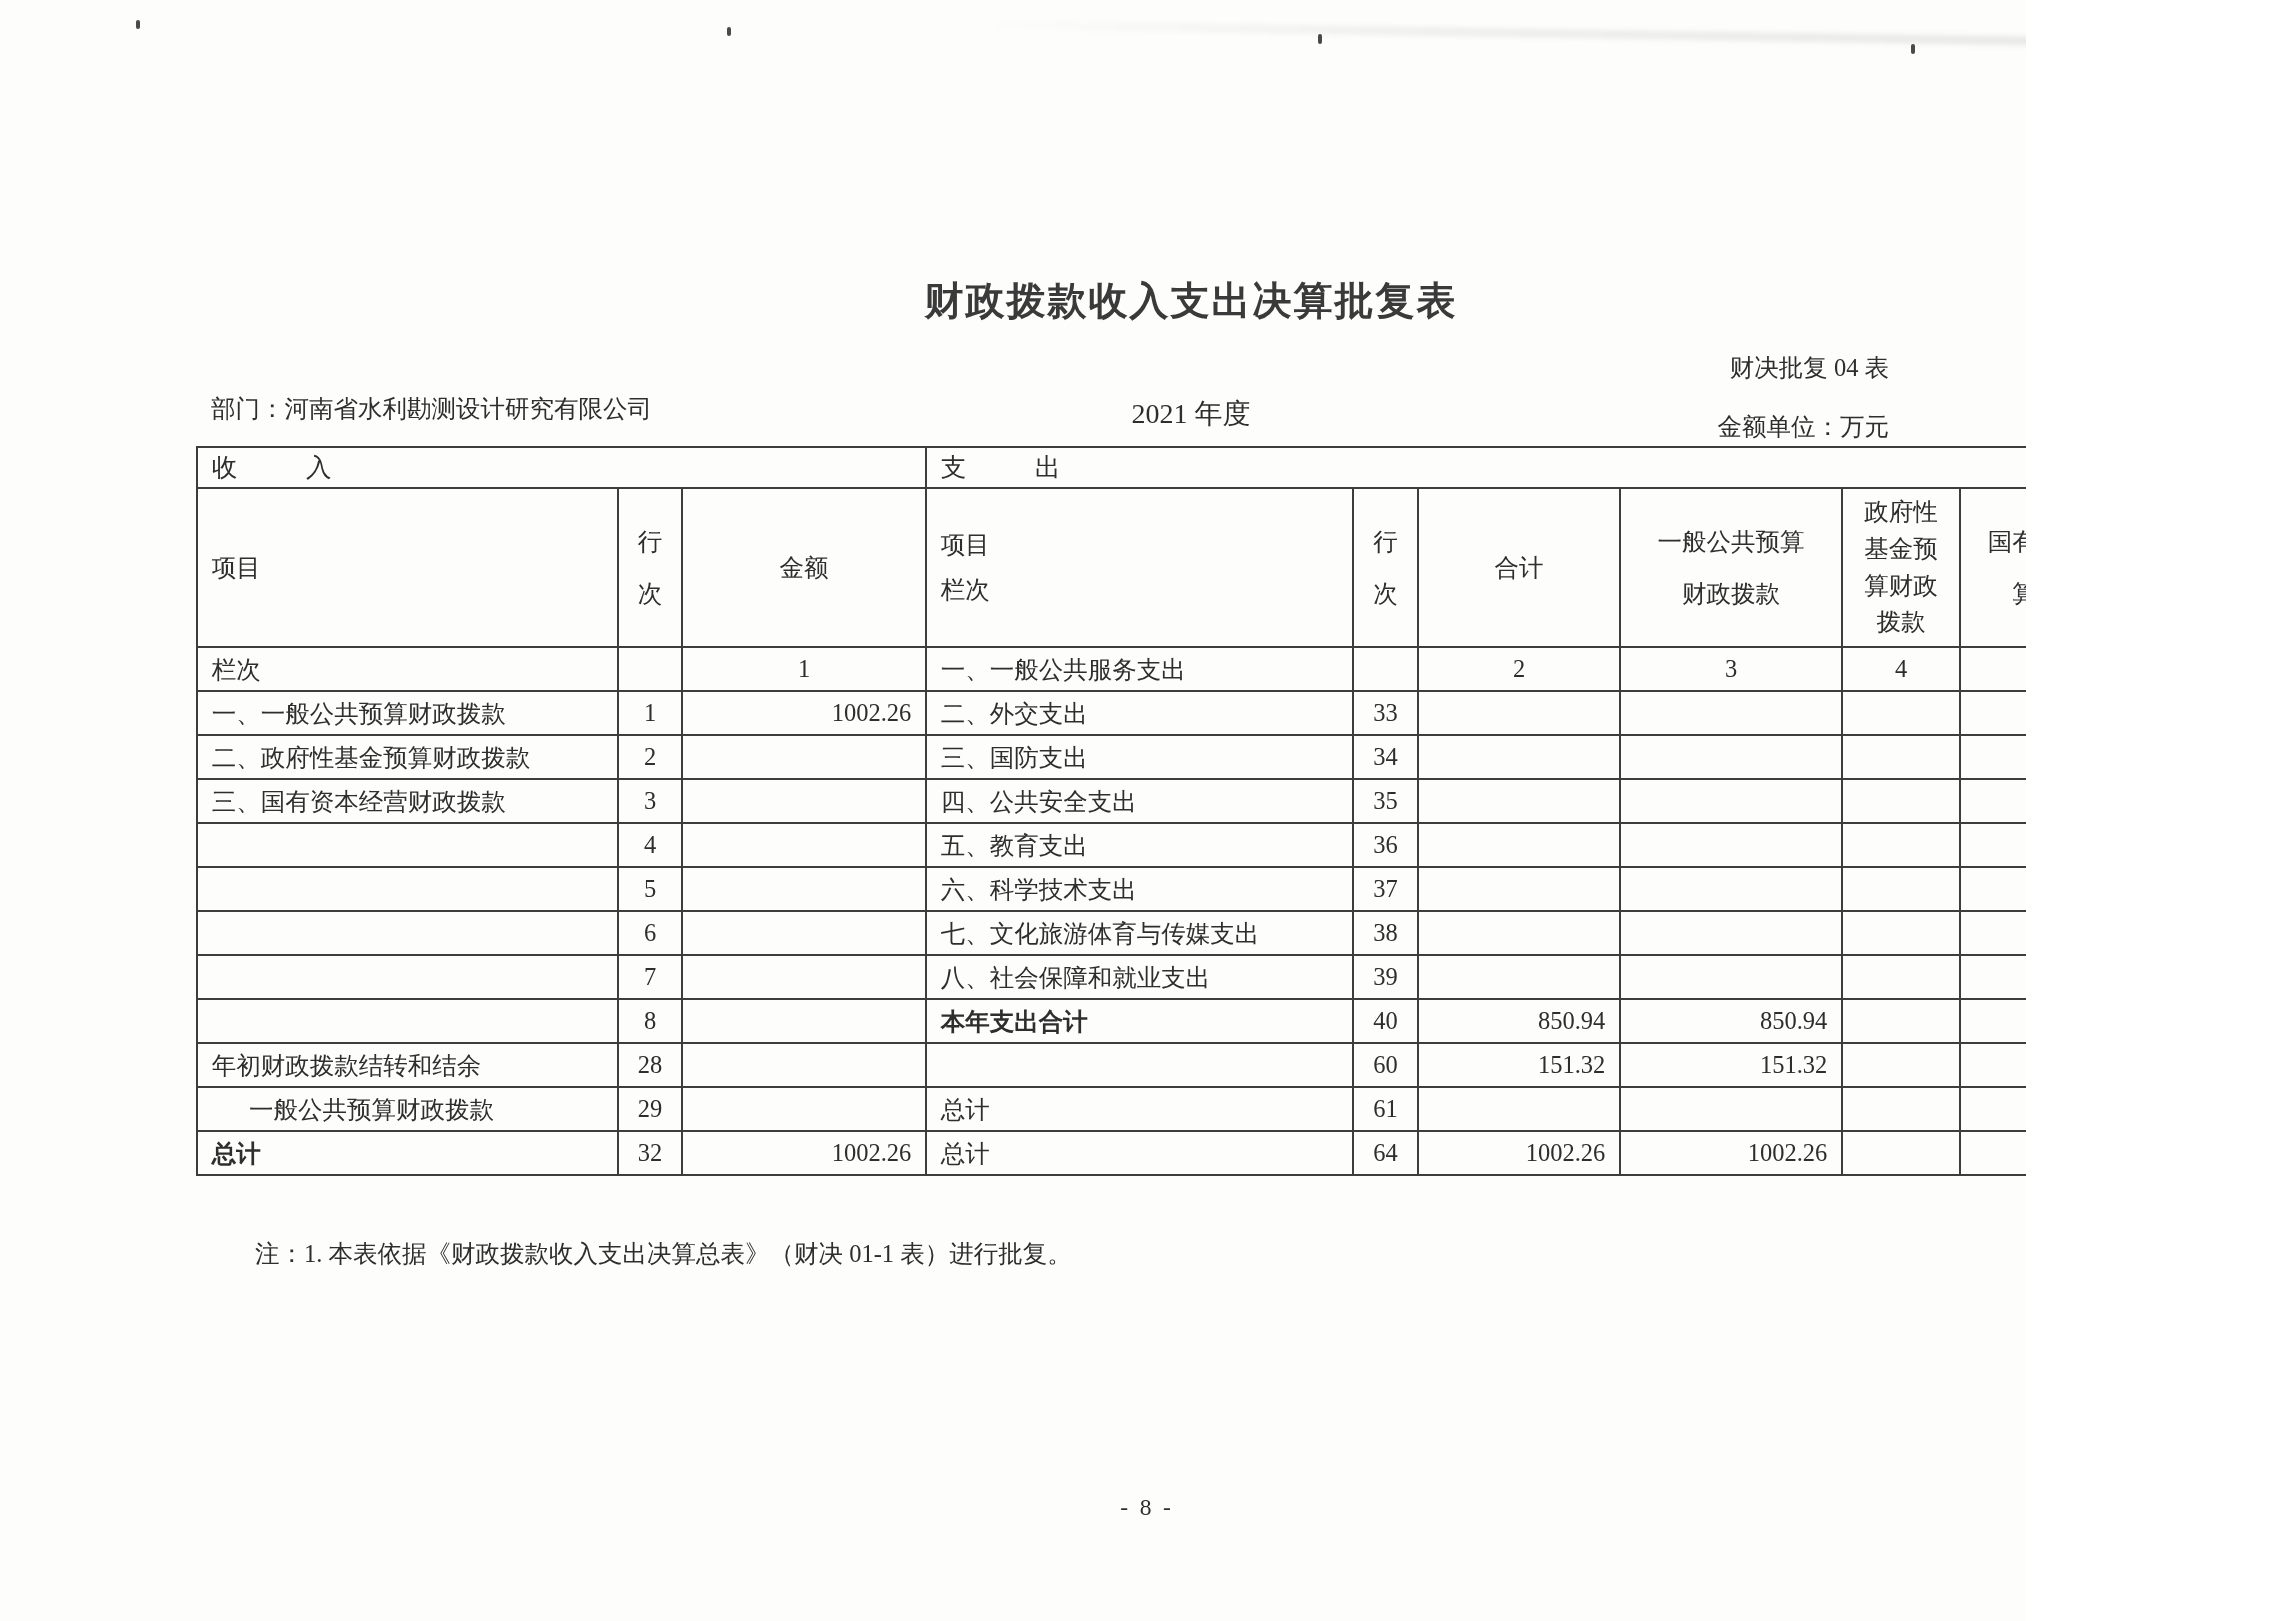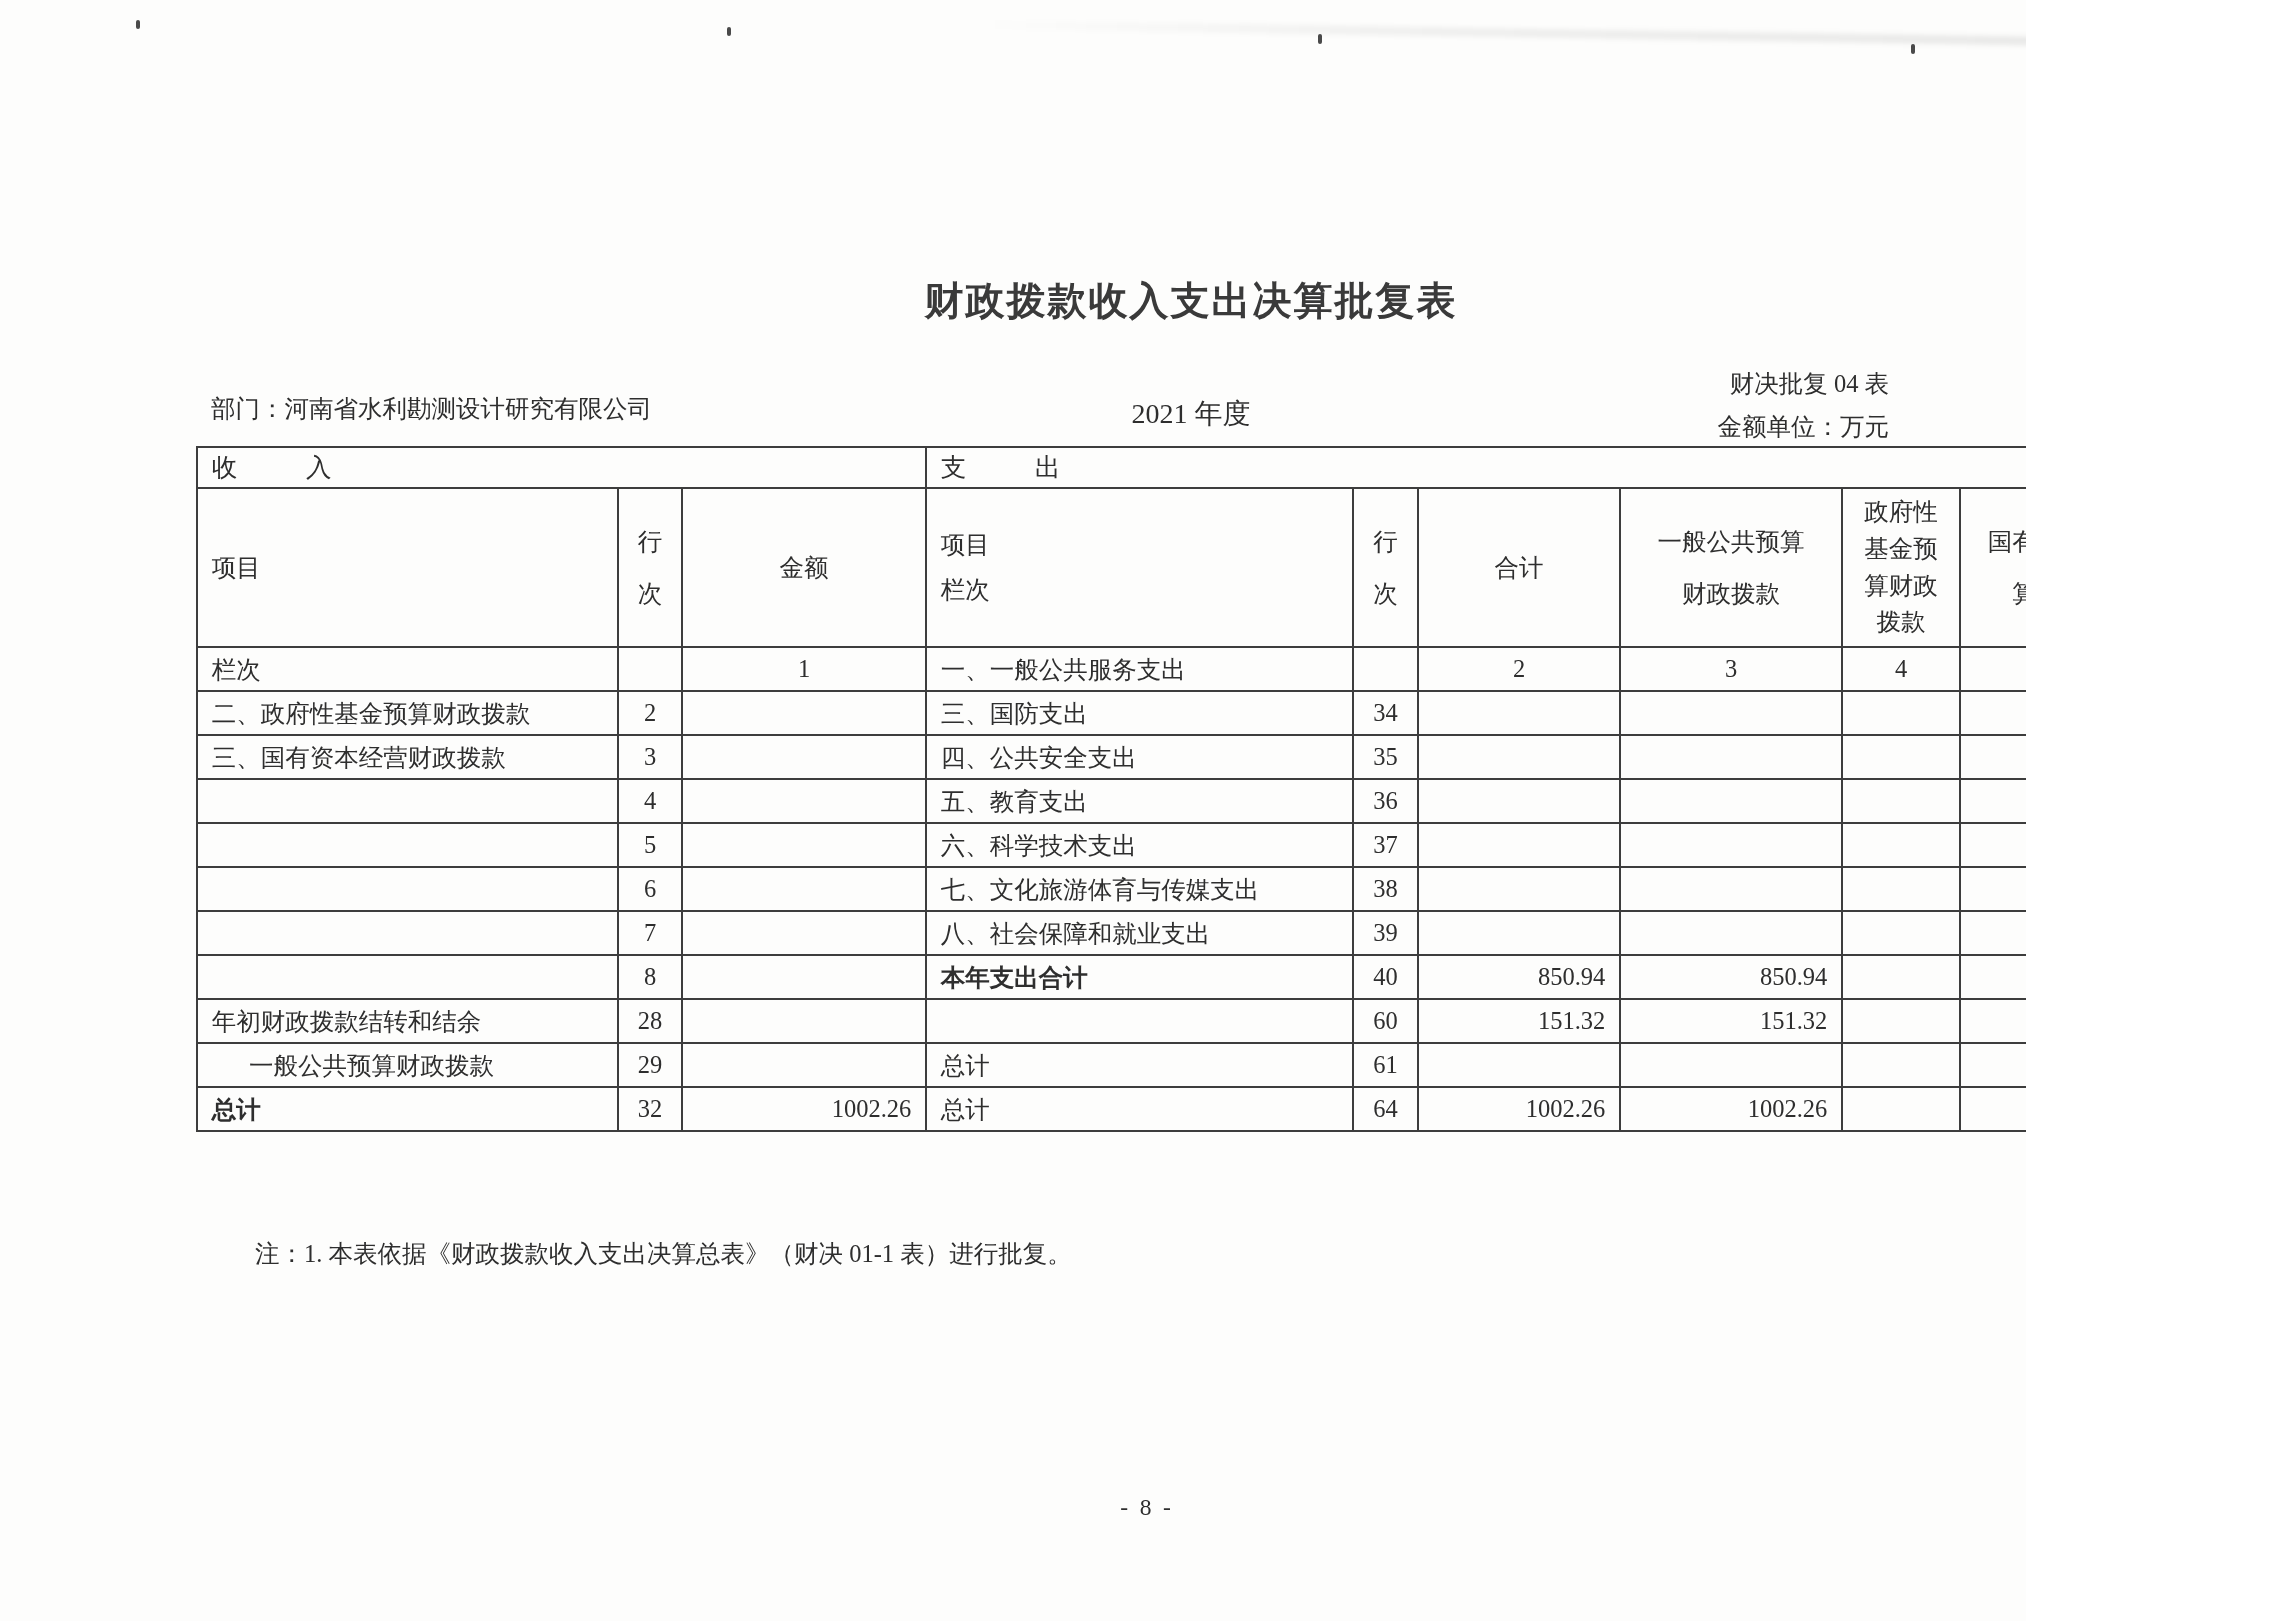--- a/index.html
+++ b/index.html
@@ -19,21 +19,21 @@
     position: absolute; left: 980px; top: 19.6px; width: 1318px; height: 8.8px;
     background: linear-gradient(to right, rgba(0,0,0,0) 0%, rgba(0,0,0,0.05) 30%, rgba(0,0,0,0.09) 100%);
     transform: rotate(0.9deg); transform-origin: left center;
     filter: blur(2.9px);
   }
 
   .title {
     position: absolute; left: 196px; top: 274px; width: 1990px;
     text-align: center; font-size: 39px; font-weight: bold; letter-spacing: 2px; color: #3a3a3a;
   }
-  .form-code { position: absolute; right: 137px; top: 351px; font-size: 24.5px; margin-top: 16px; }
+  .form-code { position: absolute; right: 137px; top: 351px; font-size: 24.5px; }
   .department { position: absolute; left: 211px; top: 392px; font-size: 24.5px; }
   .year { position: absolute; left: 196px; top: 395px; width: 1990px; text-align: center; font-size: 28px; }
   .unit { position: absolute; right: 137px; top: 410px; font-size: 24.5px; }
   .note { position: absolute; left: 211px; top: 1237px; font-size: 24.5px; margin-left: 44px; }
   .page-num { position: absolute; left: 0; top: 1494px; width: 2294px; text-align: center; font-size: 23.5px; letter-spacing: 2.9px; }
 
   .sheet { position: absolute; left: 196px; top: 446px; }
   table.grid {
     border-collapse: collapse; table-layout: fixed; width: 1990px;
     border: 2.9px solid #3d3d3d;
@@ -120,20 +120,31 @@
         <td class="c"></td>
         <td class="c">1</td>
         <td>一、一般公共服务支出</td>
         <td class="c"></td>
         <td class="c">2</td>
         <td class="c">3</td>
         <td class="c">4</td>
         <td class="c">5</td>
       </tr>
 
+      <tr class="data">
+        <td>一、一般公共预算财政拨款</td>
+        <td class="c">1</td>
+        <td class="r">1002.26</td>
+        <td>二、外交支出</td>
+        <td class="c">33</td>
+        <td class="r"></td>
+        <td class="r"></td>
+        <td class="r"></td>
+        <td class="r"></td>
+      </tr>
 
       <tr class="data">
         <td>二、政府性基金预算财政拨款</td>
         <td class="c">2</td>
         <td class="r"></td>
         <td>三、国防支出</td>
         <td class="c">34</td>
         <td class="r"></td>
         <td class="r"></td>
         <td class="r"></td>

